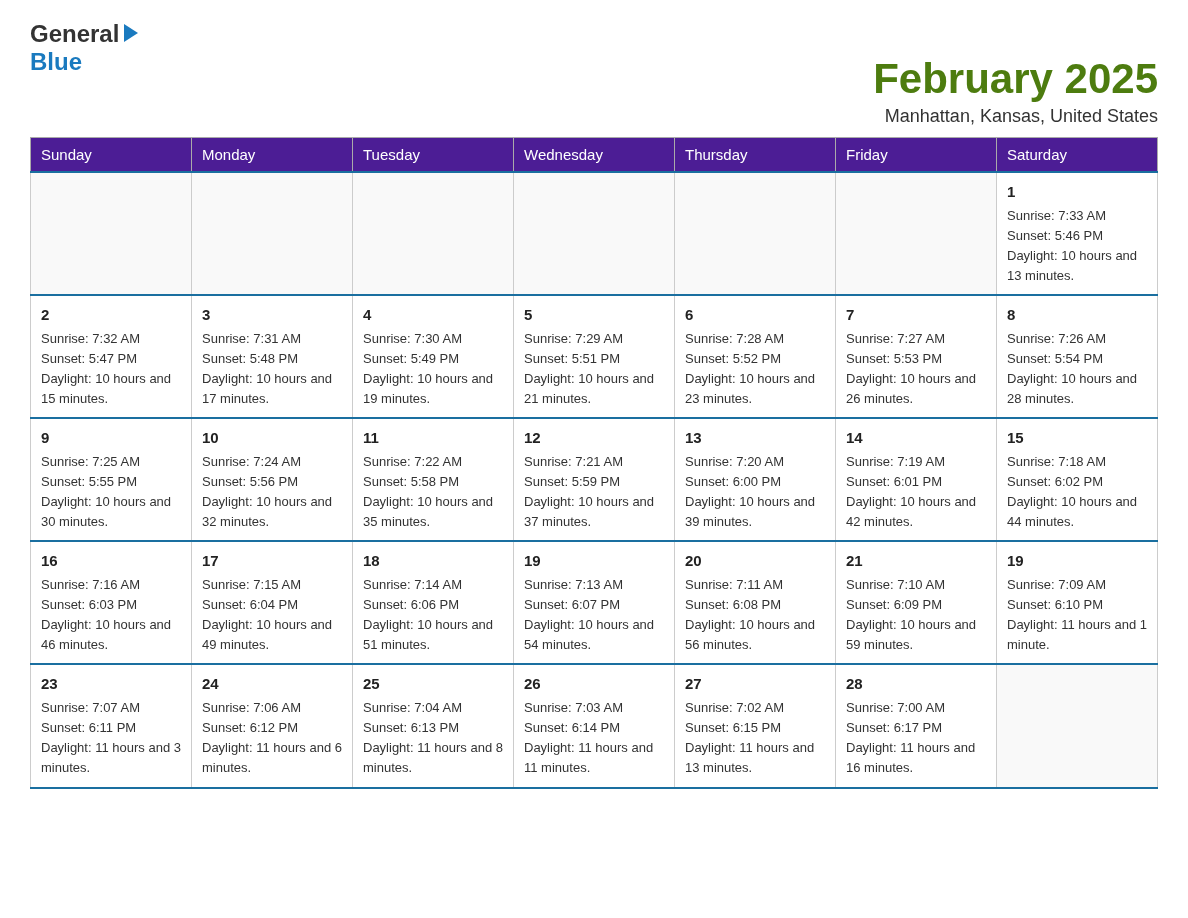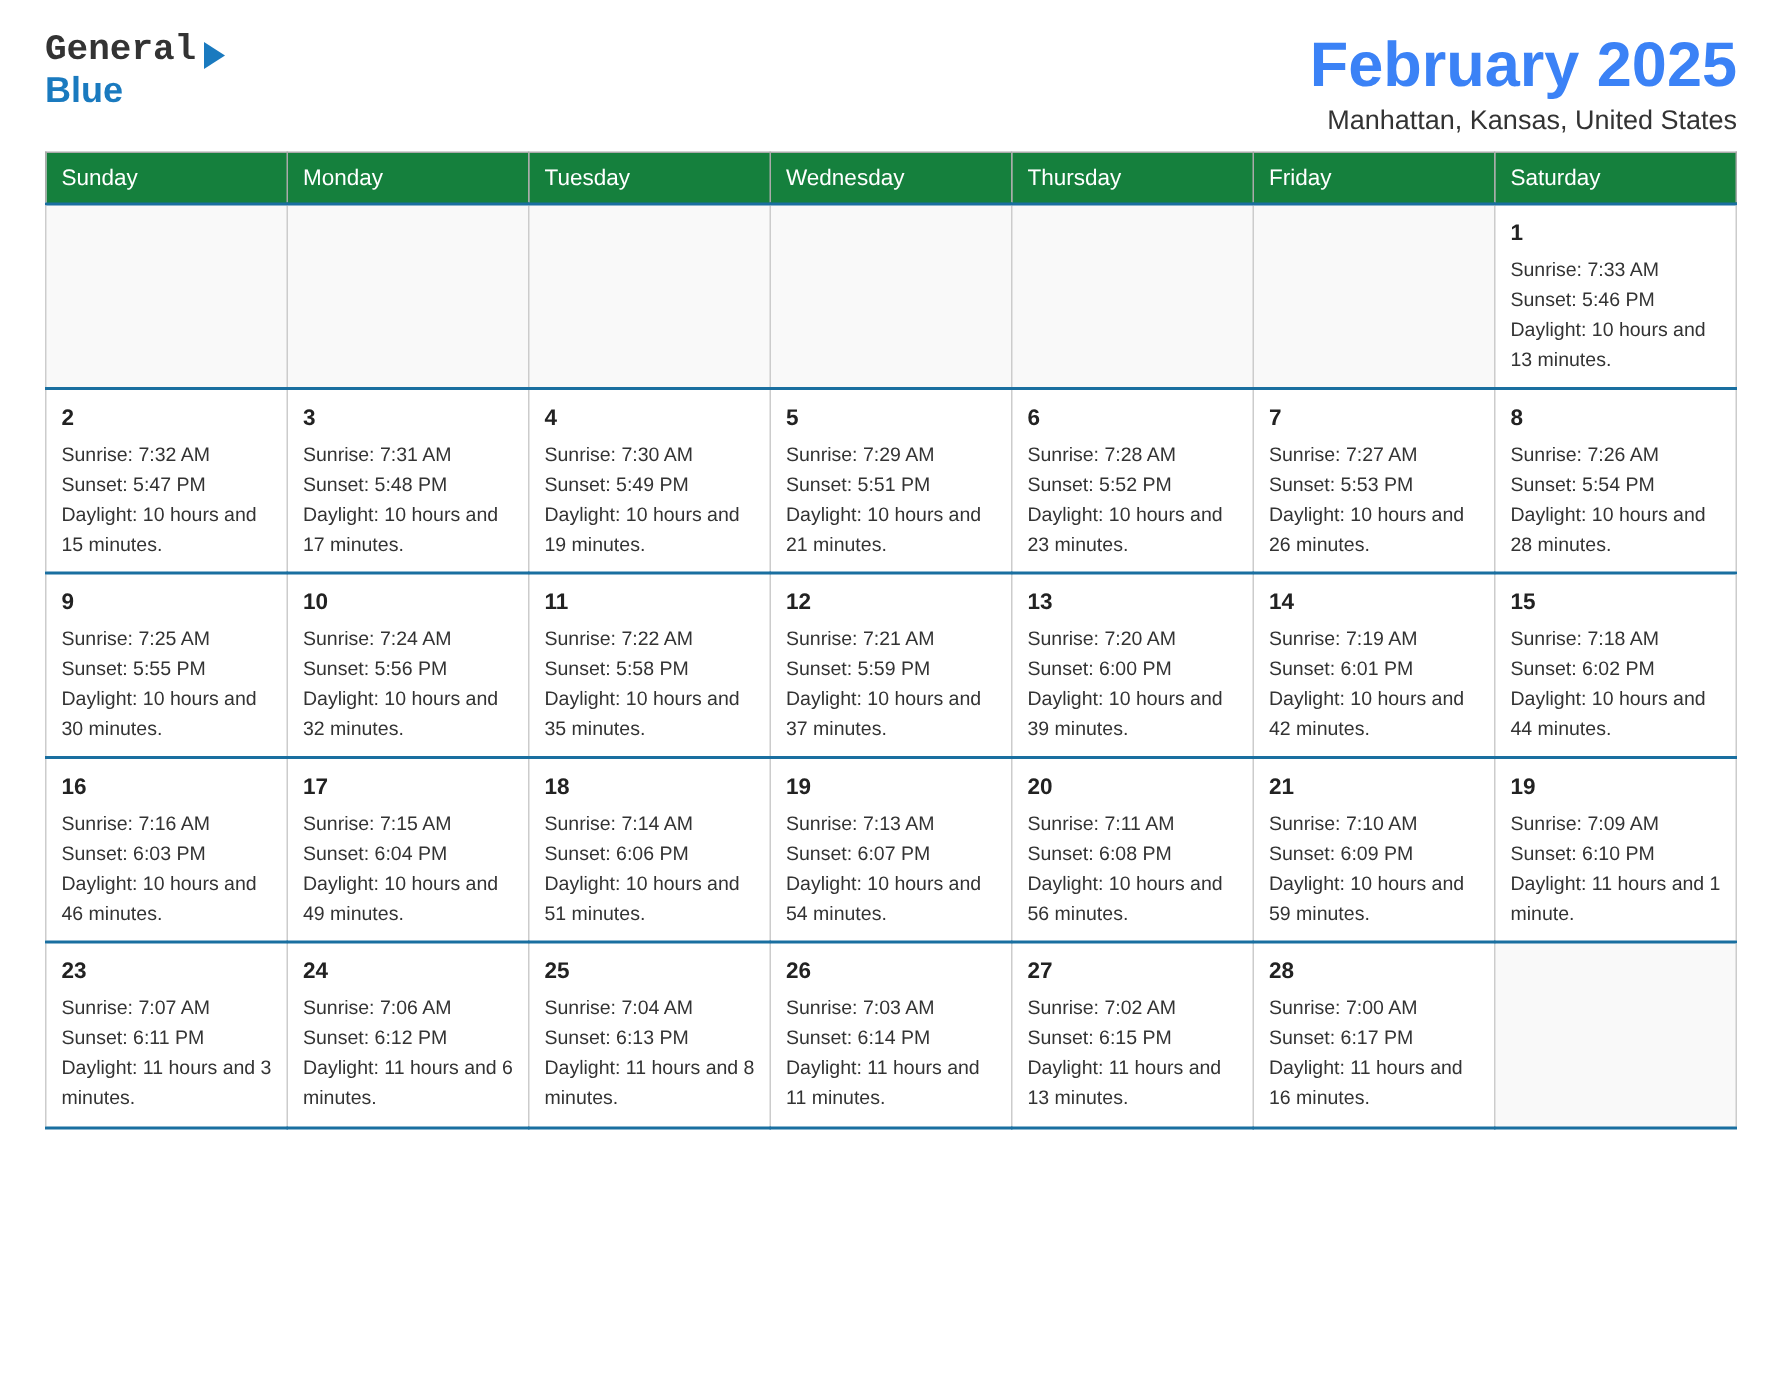--- a/index.html
+++ b/index.html
@@ -19,35 +19,36 @@
       display: flex;
       flex-direction: column;
       align-items: flex-start;
     }
     .title-block {
       text-align: right;
     }
     .month-title {
       font-size: 42px;
       font-weight: bold;
-      color: #3b82f6;
+      color: #4d7c0f;
       line-height: 1.1;
+      margin-top: 36px;
     }
     .location {
       font-size: 18px;
       color: #333;
       margin-top: 4px;
     }
     .calendar {
       width: 100%;
       border-collapse: collapse;
       margin-top: 10px;
     }
     .calendar th {
-      background-color: #15803d;
+      background-color: #4c1d95;
       color: #fff;
       font-size: 15px;
       font-weight: normal;
       padding: 8px 10px;
       text-align: left;
       border: 1px solid #aaa;
     }
     .calendar td {
       vertical-align: top;
       padding: 8px 10px;
@@ -71,23 +72,22 @@
     .day-info {
       font-size: 13px;
       color: #333;
       line-height: 1.55;
     }
     .empty-cell {
       background: #f9f9f9;
     }
     .logo-row {
       display: flex;
-      align-items: flex-end;
+      align-items: center;
       gap: 2px;
-      font-family: Liberation Mono, monospace;
     }
     .logo-triangle {
       display: inline-block;
       width: 0;
       height: 0;
       border-top: 9px solid transparent;
       border-bottom: 9px solid transparent;
       border-left: 14px solid #1a7abf;
       margin-left: 3px;
       vertical-align: middle;

